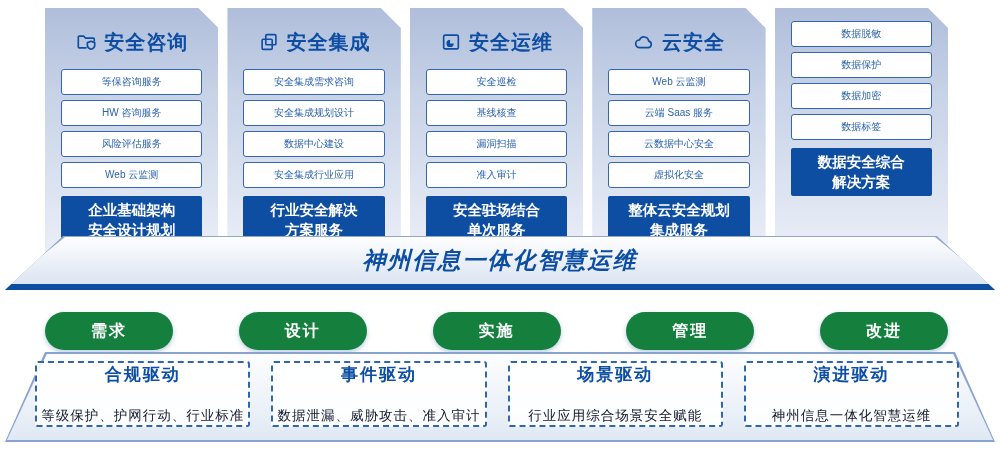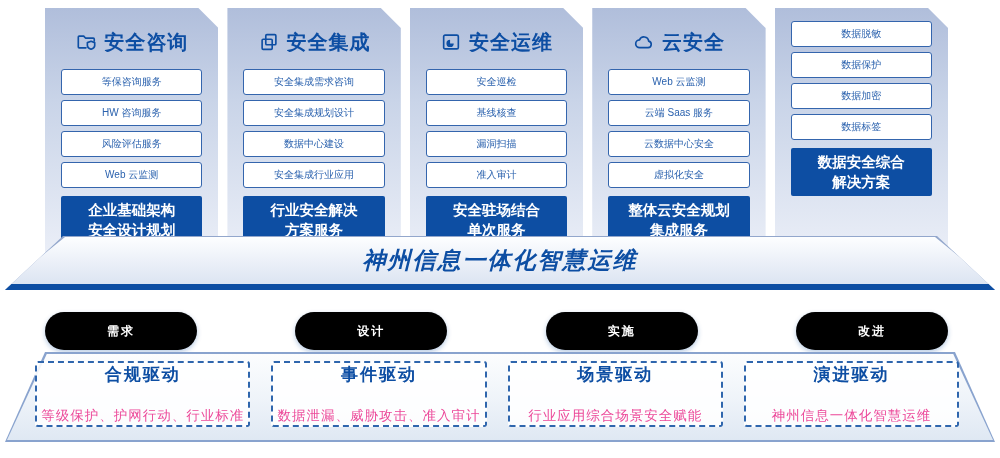--- a/index.html
+++ b/index.html
@@ -27,37 +27,37 @@
   .banner-fill{position:absolute;left:0;right:0;top:1px;bottom:6px;
                clip-path:polygon(60px 0,calc(100% - 60px) 0,calc(100% - 2px) 100%,2px 100%);
                background:linear-gradient(180deg,#fdfeff 0%,#e9eef7 60%,#dce5f2 100%);}
   .banner-bar{position:absolute;left:0;right:0;bottom:0;height:6px;background:#0d4ea3;}
   .banner-title{position:absolute;left:0;top:0;width:100%;height:48px;display:flex;align-items:center;
                 justify-content:center;font-size:23px;font-weight:bold;font-style:italic;
                 color:#0d4ea3;letter-spacing:2px;}
 
   
   .pills{position:absolute;left:45px;top:312px;width:903px;display:flex;justify-content:space-between;}
-  .pill{width:152px;height:38px;border-radius:19px;background:#000000;color:#fff;font-size:12px;
+  .pill{width:128px;height:38px;border-radius:19px;background:#15803d;color:#fff;font-size:16px;
         font-weight:bold;letter-spacing:2px;display:flex;align-items:center;justify-content:center;
         box-shadow:0 2px 5px rgba(13,78,163,0.30);}
 
   
   .platform{position:absolute;left:5px;top:352px;width:990px;height:90px;background:#89a3ce;
             clip-path:polygon(40px 0,calc(100% - 40px) 0,100% 100%,0 100%);}
   .platform-fill{position:absolute;left:0;right:0;top:1.5px;bottom:2px;
             clip-path:polygon(42px 0,calc(100% - 42px) 0,calc(100% - 2px) 100%,2px 100%);
             background:linear-gradient(180deg,#fcfdfe 0%,#eef3f9 55%,#dfe8f3 100%);}
 
   
   .drivers{position:absolute;left:35px;top:361px;width:924px;display:flex;gap:21px;}
   .driver{flex:1;height:62px;border:2px dashed #2f66ad;border-radius:3px;background:rgba(255,255,255,0.88);
           display:flex;flex-direction:column;align-items:center;justify-content:center;}
   .driver-title{font-size:17px;font-weight:bold;color:#0d4ea3;letter-spacing:2px;}
-  .driver-desc{font-size:13.5px;color:#ec4899;margin-top:21px;letter-spacing:1px;}
+  .driver-desc{font-size:13.5px;color:#0f172a;margin-top:21px;letter-spacing:1px;}
 
   svg{display:block;}
 </style>
 </head>
 <body>
 
 <div class="stage">
 
   <div class="columns">
 
@@ -166,20 +166,21 @@
   <div class="banner">
     <div class="banner-fill"></div>
     <div class="banner-bar"></div>
     <div class="banner-title">神州信息一体化智慧运维</div>
   </div>
 
   <div class="pills">
     <div class="pill">需求</div>
     <div class="pill">设计</div>
     <div class="pill">实施</div>
+    <div class="pill">管理</div>
     <div class="pill">改进</div>
   </div>
 
   <div class="platform">
     <div class="platform-fill"></div>
   </div>
 
   <div class="drivers">
     <div class="driver">
       <div class="driver-title">合规驱动</div>

